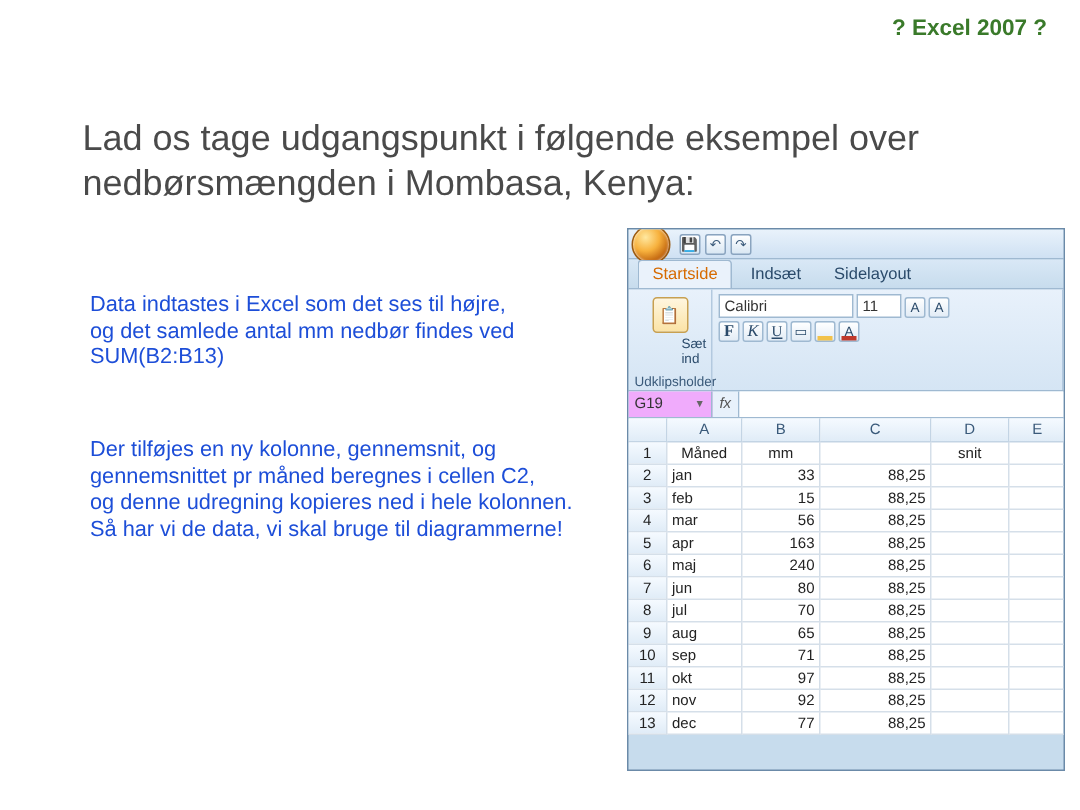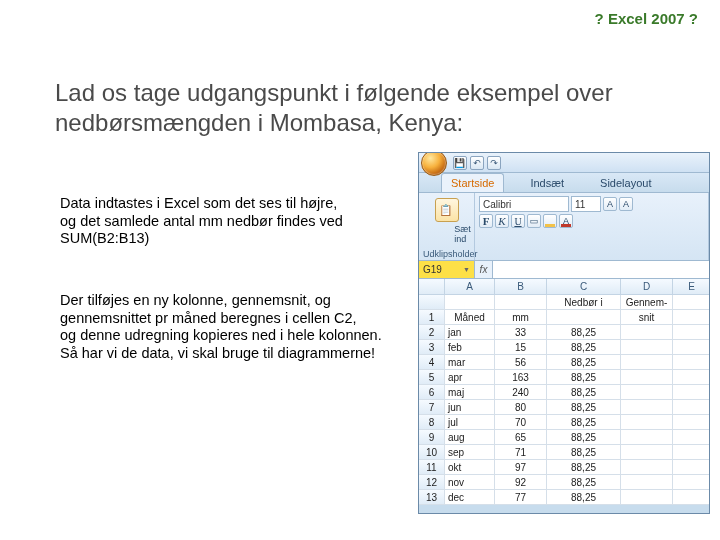--- a/index.html
+++ b/index.html
@@ -14,21 +14,21 @@
     position: absolute; top: 10px; right: 22px;
     color: #3a7a2a; font-weight: bold; font-size: 15px;
   }
   .title {
     position: absolute; left: 55px; top: 78px; width: 630px;
     color: #4a4a4a; font-size: 24px; line-height: 1.25;
     white-space: pre-line;
   }
   .body1, .body2 {
     position: absolute; left: 60px; width: 330px;
-    color: #000000; font-size: 14.5px; line-height: 1.22;
+    color: #1d4ed8; font-size: 14.5px; line-height: 1.22;
     white-space: pre-line;
   }
   .body1 { top: 195px; }
   .body2 { top: 292px; }
 
   
   .excel {
     position: absolute; top: 152px; left: 418px;
     width: 292px; height: 362px;
     background: #c7dced;
@@ -52,21 +52,21 @@
   }
   .qat { display:flex; gap:3px; margin-left:2px; }
   .qat span {
     width:14px; height:14px; border:1px solid #8aa4bf;
     border-radius:2px; background:linear-gradient(#fff,#d9e7f3);
     display:flex; align-items:center; justify-content:center;
     font-size:9px; color:#3a5a7a;
   }
   .ribbon-tabs {
     display:flex; height:20px; background:linear-gradient(#d9e8f6,#c7dced);
-    border-bottom:1px solid #9fb9d1; padding-left:22px; gap:16px;
+    border-bottom:1px solid #9fb9d1; padding-left:6px; gap:2px;
   }
   .ribbon-tabs .tab {
     padding:3px 9px 0; font-size:11px; color:#2a4a6a;
     border:1px solid transparent; border-bottom:none;
     border-radius:3px 3px 0 0;
   }
   .ribbon-tabs .tab.active {
     background:#eaf2fb; border-color:#9fb9d1; color:#d66a00; font-weight:500;
   }
   .ribbon {
@@ -80,34 +80,34 @@
   .rgroup .lbl { font-size:9px; color:#3a5a7a; text-align:center; margin-top:auto; padding-top:2px; }
   .big-btn {
     display:flex; flex-direction:column; align-items:center; gap:2px;
     padding:2px 6px;
   }
   .big-btn .ico {
     width:24px; height:24px; border:1px solid #c8a050;
     background:linear-gradient(#fff6df,#fbe3a6); border-radius:3px;
     display:flex; align-items:center; justify-content:center;
   }
-  .font-row { display:flex; gap:2px; align-items:center; margin-bottom:2px;}
+  .font-row { display:flex; gap:2px; align-items:flex-end; margin-bottom:2px;}
   .font-row .combo {
     height:16px; border:1px solid #9fb9d1; background:#fff;
     display:flex; align-items:center; padding:0 3px; font-size:10px; color:#333;
   }
   .mini { width:14px; height:14px; border:1px solid #9fb9d1; background:linear-gradient(#fff,#e2ecf6); border-radius:2px; display:flex;align-items:center;justify-content:center;font-size:9px;color:#2a4a6a;}
   .mini.b{font-weight:bold;font-family:"Times New Roman",serif;font-size:11px;}
   .mini.i{font-style:italic;font-family:"Times New Roman",serif;font-size:11px;}
   .mini.u{text-decoration:underline;font-family:"Times New Roman",serif;font-size:10px;}
   .formula-row {
     display:flex; height:18px; background:#e8f1fb; border-bottom:1px solid #9fb9d1;
   }
   .namebox {
-    width:56px; border-right:1px solid #9fb9d1; background:#fde047;
+    width:56px; border-right:1px solid #9fb9d1; background:#f0abfc;
     display:flex; align-items:center; padding:0 4px; font-size:10px; color:#333;
     justify-content:space-between;
   }
   .namebox .dd{font-size:7px;color:#666;}
   .fx { width:18px; display:flex;align-items:center;justify-content:center;color:#555;font-style:italic;font-size:10px;border-right:1px solid #9fb9d1;}
   .fbar { flex:1; background:#fff; }
   .grid-wrap { background:#fff; }
   .colhdr, .row {
     display:grid;
     grid-template-columns: 26px 50px 52px 74px 52px 38px;
@@ -116,21 +116,21 @@
   .colhdr div, .rowhdr {
     background:linear-gradient(#f5faff,#e0ecf7);
     border-right:1px solid #c3d4e4; border-bottom:1px solid #c3d4e4;
     text-align:center; color:#3a5a7a; height:16px; line-height:16px;
   }
   .row div {
     border-right:1px solid #d5dfe9; border-bottom:1px solid #d5dfe9;
     height:15px; line-height:15px; padding:0 3px; color:#222;
   }
   .row .rowhdr { padding:0; }
-  .row .num { text-align:center; }
+  .row .num { text-align:right; }
   .row .hdr-cell { text-align:center; color:#222; }
   .corner { background:linear-gradient(#f5faff,#e0ecf7); border-right:1px solid #c3d4e4; border-bottom:1px solid #c3d4e4; }
 </style>
 </head>
 <body>
 
 <div class="header">? Excel 2007 ?</div>
 <div class="title">Lad os tage udgangspunkt i følgende eksempel over nedbørsmængden i Mombasa, Kenya:</div>
 <div class="body1">Data indtastes i Excel som det ses til højre,
 og det samlede antal mm nedbør findes ved SUM(B2:B13)</div>
@@ -190,28 +190,20 @@
   <div class="grid-wrap">
     <div class="colhdr">
       <div class="corner"></div>
       <div>A</div>
       <div>B</div>
       <div>C</div>
       <div>D</div>
       <div>E</div>
     </div>
 
-    <div class="row" style="grid-template-columns:26px 50px 52px 74px 52px 38px;">
-      <div class="rowhdr"></div>
-      <div class="hdr-cell"></div>
-      <div class="hdr-cell"></div>
-      <div class="hdr-cell">Nedbør i</div>
-      <div class="hdr-cell">Gennem-</div>
-      <div></div>
-    </div>
     <div id="rows">
         <div class="row">
           <div class="rowhdr">1</div>
           <div class="hdr-cell">Måned</div>
           <div class="hdr-cell">mm</div>
           <div class="hdr-cell"></div>
           <div class="hdr-cell">snit</div>
           <div class="hdr-cell"></div>
         </div>
         <div class="row">

